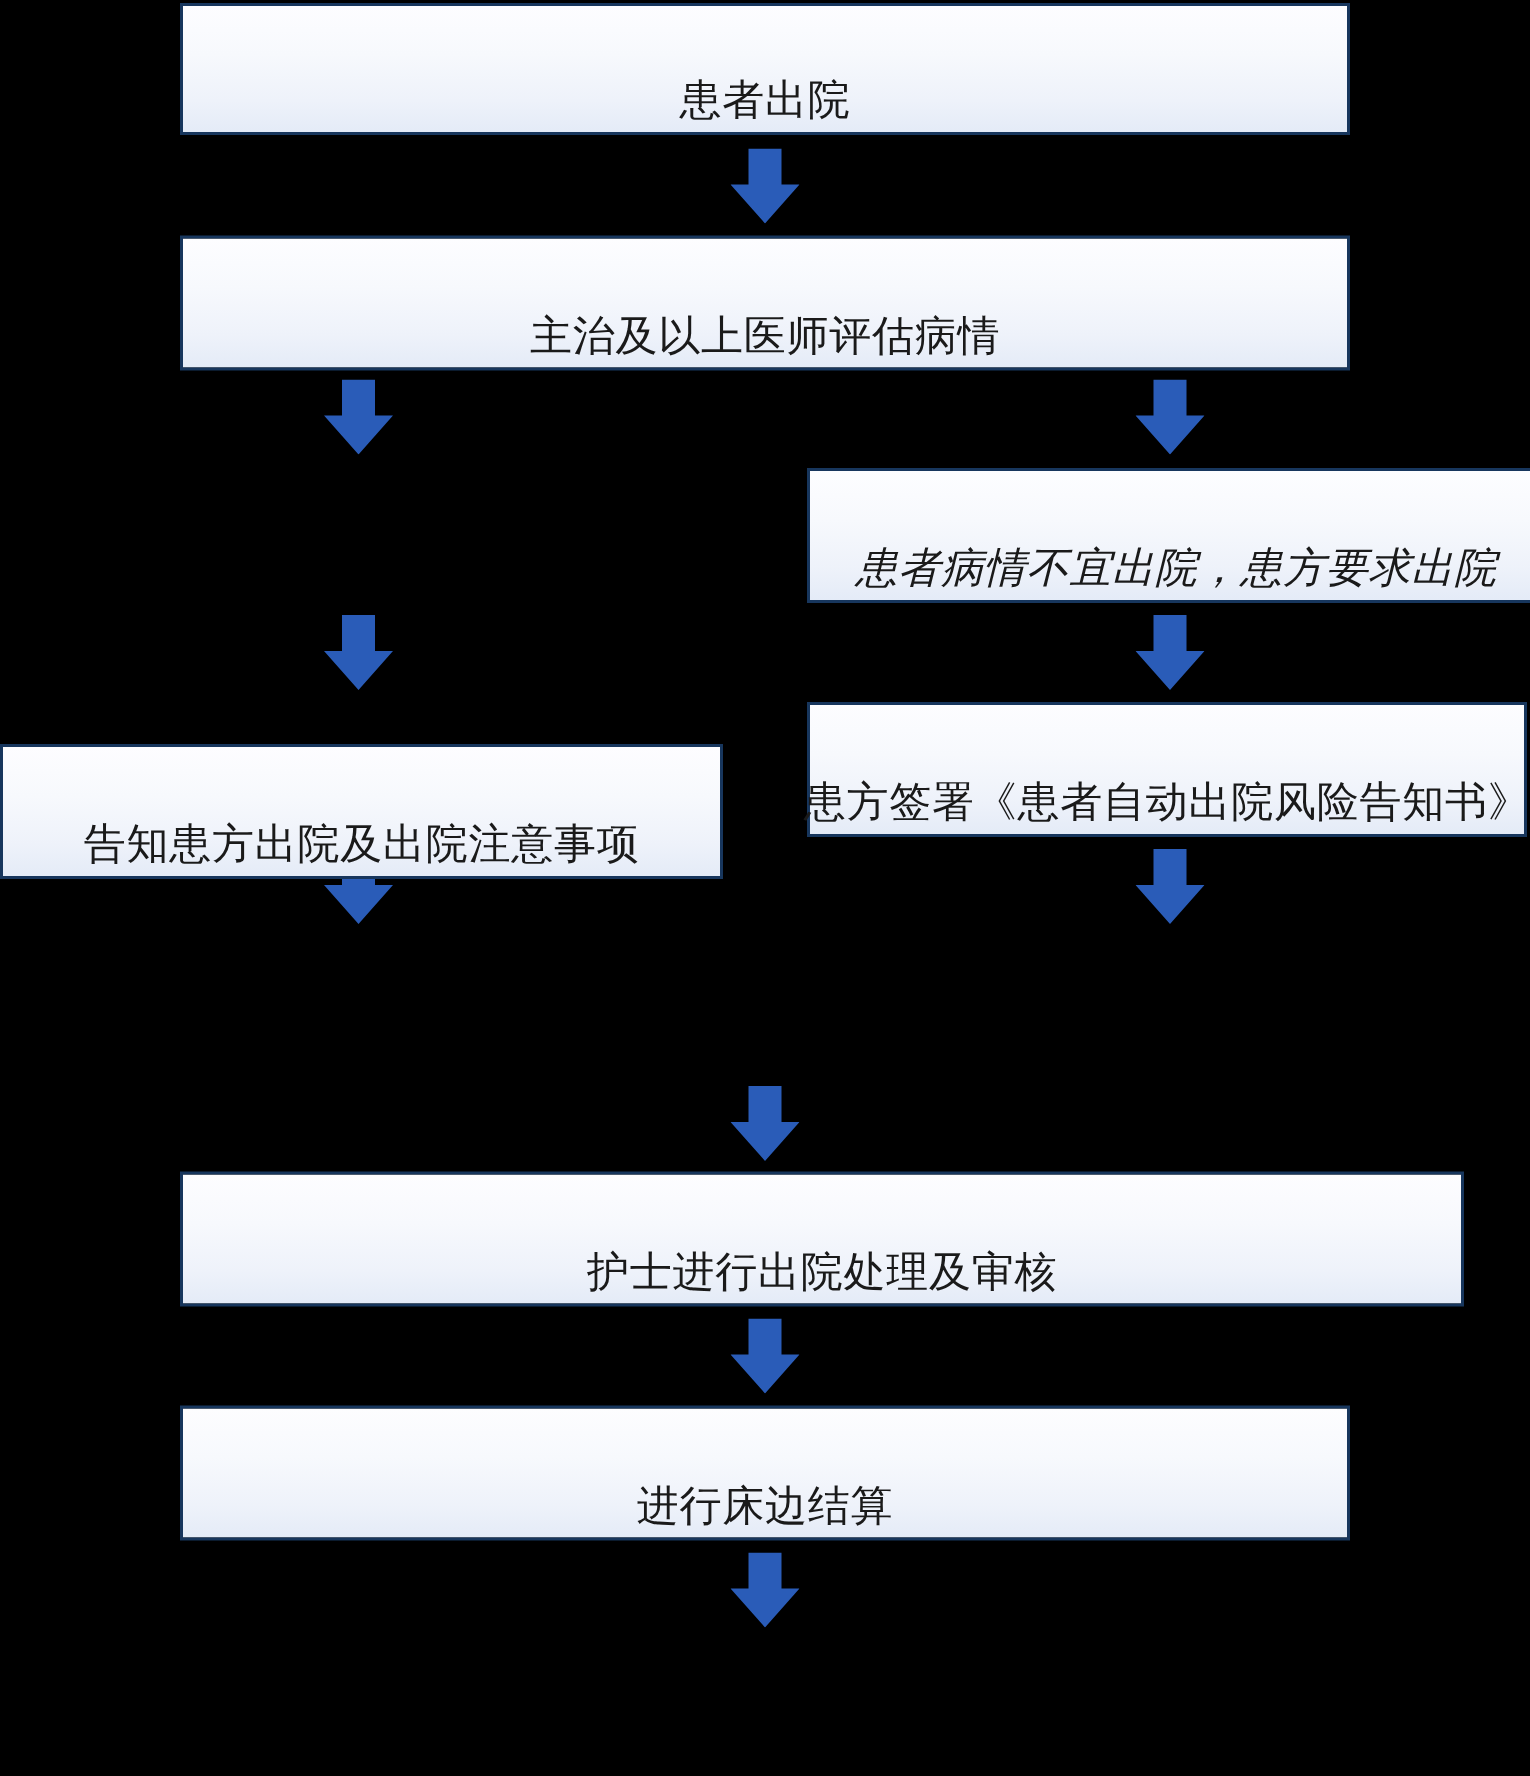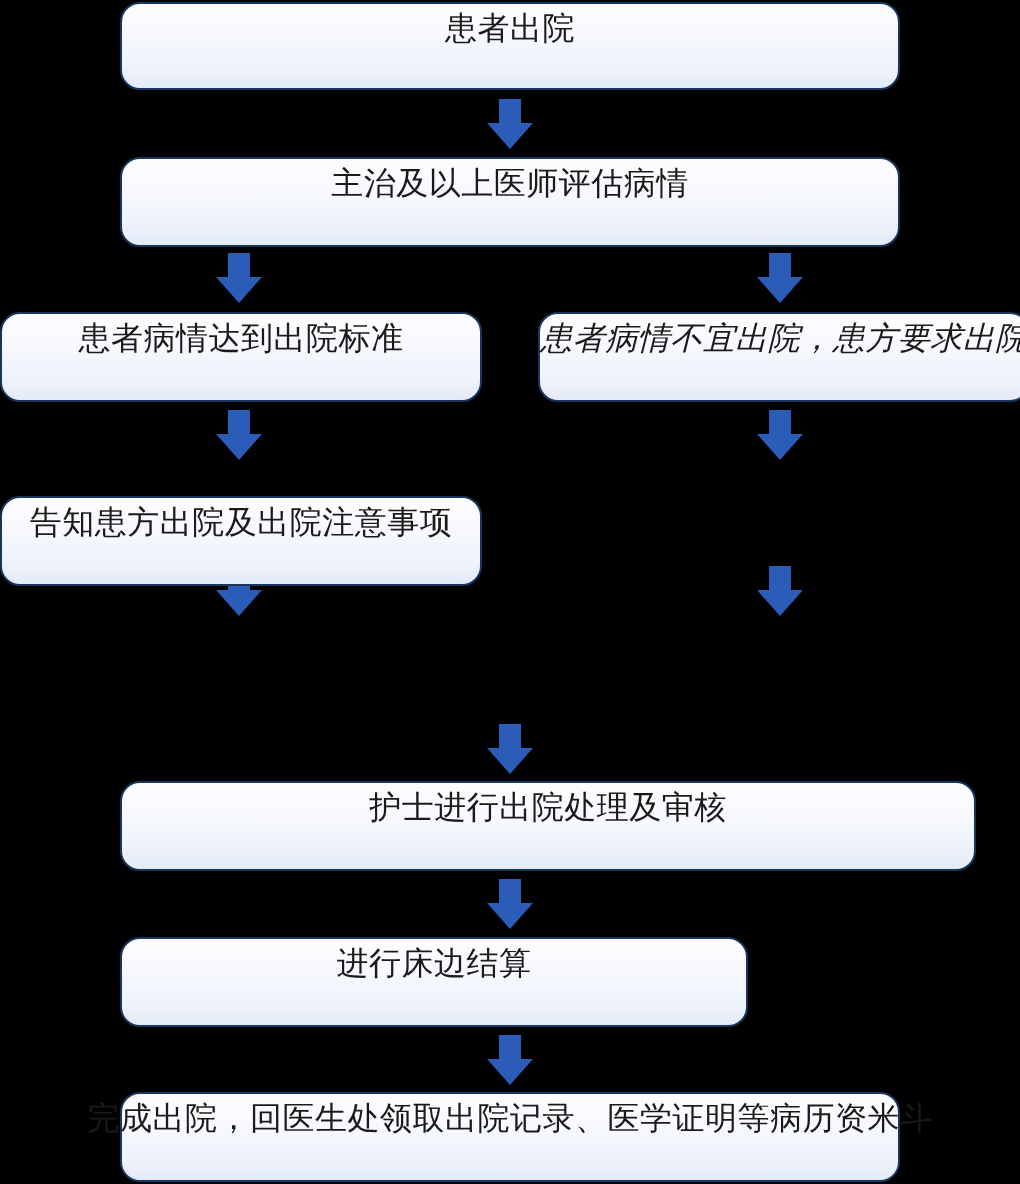--- a/index.html
+++ b/index.html
@@ -12,28 +12,28 @@
     width: 1020px;
     height: 1184px;
     background: #000000;
     overflow: hidden;
     font-family: "Liberation Sans", "DejaVu Sans", sans-serif;
   }
   .node {
     position: absolute;
     box-sizing: border-box;
     border: 2px solid #17365d;
-    border-radius: 20px;
+    border-radius: 0;
     background: linear-gradient(to bottom, #fdfdff 0%, #f7f9fd 38%, #eef2fa 75%, #e4ebf7 100%);
     display: flex;
-    align-items: flex-start;
+    align-items: flex-end;
     justify-content: center;
     text-align: center;
     color: #1a1a1a;
-    font-size: 32px;
+    font-size: 28px;
     line-height: 1.25;
     letter-spacing: 0.5px;
     padding: 4px 14px;
     white-space: nowrap;
   }
   .arrow {
     position: absolute;
   }
   .arrow svg { display: block; }
 </style>
@@ -90,31 +90,28 @@
       <svg width="46" height="50" viewBox="0 0 46 50">
         <polygon points="12,0 34,0 34,24 46,24 23,50 0,24 12,24" fill="#2a5cb8"></polygon>
       </svg>
     </div>
     <div class="node" style="left: 120px; top: 2px; width: 780px; height: 88px; border-color: rgb(23, 54, 93); color: rgb(26, 26, 26); background: linear-gradient(rgb(253, 253, 255) 0%, rgb(247, 249, 253) 38%, rgb(238, 242, 250) 75%, rgb(228, 235, 247) 100%);">
       <span>患者出院</span>
     </div>
     <div class="node" style="left: 120px; top: 157px; width: 780px; height: 90px; border-color: rgb(23, 54, 93); color: rgb(26, 26, 26); background: linear-gradient(rgb(253, 253, 255) 0%, rgb(247, 249, 253) 38%, rgb(238, 242, 250) 75%, rgb(228, 235, 247) 100%);">
       <span>主治及以上医师评估病情</span>
     </div>
-    <div class="node" style="left: 0px; top: 312px; width: 482px; height: 90px; border-color: rgb(23, 54, 93); color: rgb(26, 26, 26); background: linear-gradient(rgb(253, 253, 255) 0%, rgb(247, 249, 253) 38%, rgb(238, 242, 250) 75%, rgb(228, 235, 247) 100%);">
-      <span>患者病情达到出院标准</span>
-    </div>
     <div class="node" style="left: 538px; top: 312px; width: 492px; height: 90px; border-color: rgb(23, 54, 93); color: rgb(26, 26, 26); background: linear-gradient(rgb(253, 253, 255) 0%, rgb(247, 249, 253) 38%, rgb(238, 242, 250) 75%, rgb(228, 235, 247) 100%); font-style: italic;">
       <span>患者病情不宜出院，患方要求出院</span>
     </div>
     <div class="node" style="left: 0px; top: 468px; width: 482px; height: 90px; border-color: rgb(23, 54, 93); color: rgb(26, 26, 26); background: linear-gradient(rgb(253, 253, 255) 0%, rgb(247, 249, 253) 38%, rgb(238, 242, 250) 75%, rgb(228, 235, 247) 100%); margin-top: 28px;">
       <span>告知患方出院及出院注意事项</span>
     </div>
+    <div class="node" style="left: 538px; top: 468px; width: 480px; height: 90px; border-color: rgb(23, 54, 93); color: rgb(26, 26, 26); background: linear-gradient(rgb(253, 253, 255) 0%, rgb(247, 249, 253) 38%, rgb(238, 242, 250) 75%, rgb(228, 235, 247) 100%);">
+      <span>患方签署《患者自动出院风险告知书》</span>
+    </div>
     <div class="node" style="left: 120px; top: 781px; width: 856px; height: 90px; border-color: rgb(23, 54, 93); color: rgb(26, 26, 26); background: linear-gradient(rgb(253, 253, 255) 0%, rgb(247, 249, 253) 38%, rgb(238, 242, 250) 75%, rgb(228, 235, 247) 100%);">
       <span>护士进行出院处理及审核</span>
     </div>
-    <div class="node" style="left: 120px; top: 937px; width: 628px; height: 90px; border-color: rgb(23, 54, 93); color: rgb(26, 26, 26); background: linear-gradient(rgb(253, 253, 255) 0%, rgb(247, 249, 253) 38%, rgb(238, 242, 250) 75%, rgb(228, 235, 247) 100%);">
+    <div class="node" style="left: 120px; top: 937px; width: 780px; height: 90px; border-color: rgb(23, 54, 93); color: rgb(26, 26, 26); background: linear-gradient(rgb(253, 253, 255) 0%, rgb(247, 249, 253) 38%, rgb(238, 242, 250) 75%, rgb(228, 235, 247) 100%);">
       <span>进行床边结算</span>
-    </div>
-    <div class="node" style="left: 120px; top: 1092px; width: 780px; height: 90px; border-color: rgb(23, 54, 93); color: rgb(26, 26, 26); background: linear-gradient(rgb(253, 253, 255) 0%, rgb(247, 249, 253) 38%, rgb(238, 242, 250) 75%, rgb(228, 235, 247) 100%);">
-      <span>完成出院，回医生处领取出院记录、医学证明等病历资米斗</span>
     </div>
   </div>
 
 </body></html>

